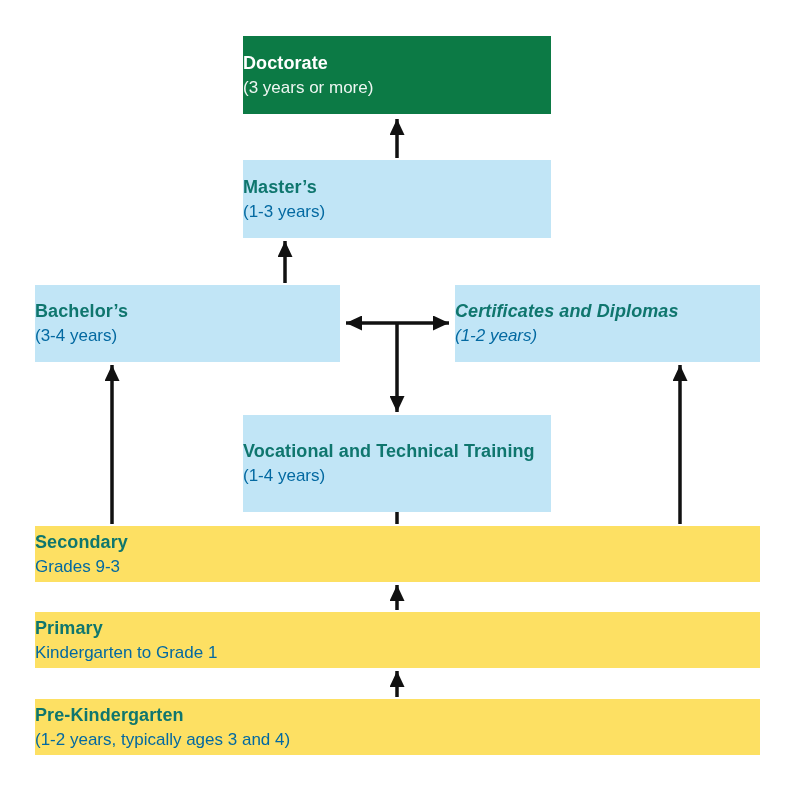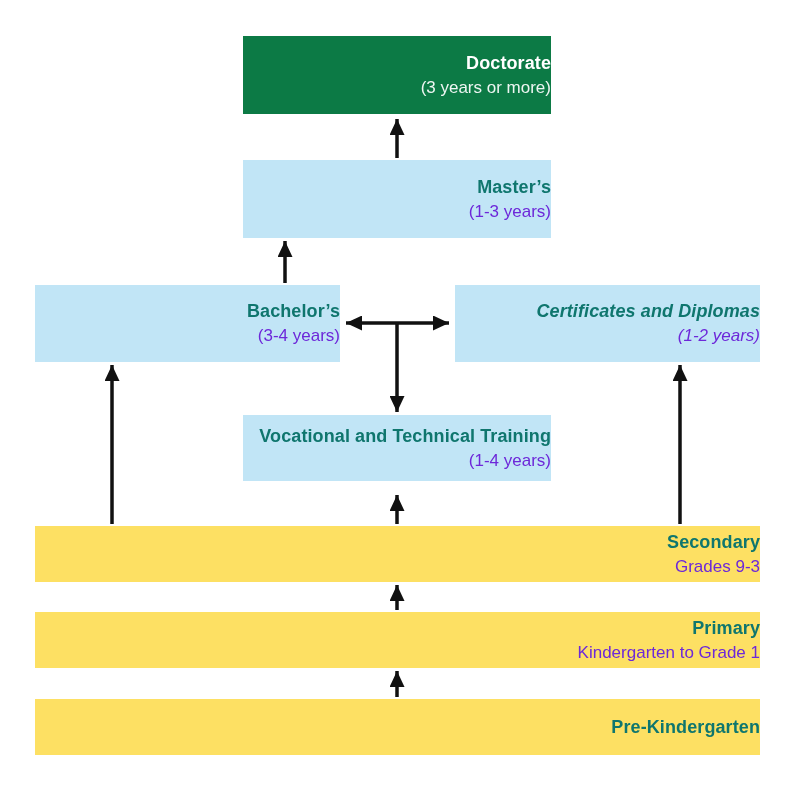--- a/index.html
+++ b/index.html
@@ -20,47 +20,47 @@
     left: 0;
     top: 0;
     width: 792px;
     height: 792px;
     pointer-events: none;
   }
   .box {
     position: absolute;
     display: flex;
     flex-direction: column;
-    align-items: flex-end;
+    align-items: flex-start;
     justify-content: center;
     text-align: center;
     line-height: 1.45;
   }
   .box .title {
     font-size: 18px;
     font-weight: 600;
     color: #0f766e;
     letter-spacing: 0.1px;
   }
   .box .subtitle {
     font-size: 17px;
     font-weight: 400;
-    color: #6d28d9;
+    color: #0369a1;
   }
   .green  { background: #0c7a45; }
   .blue   { background: #c1e5f6; }
   .yellow { background: #fde063; }
   .green .title    { color: #ffffff; }
   .green .subtitle { color: rgba(255,255,255,0.93); }
 
   .box-doctorate    { left: 243px; top:  36px; width: 308px; height: 78px; }
   .box-masters      { left: 243px; top: 160px; width: 308px; height: 78px; }
   .box-bachelors    { left:  35px; top: 285px; width: 305px; height: 77px; }
   .box-certificates { left: 455px; top: 285px; width: 305px; height: 77px; font-style: italic; }
-  .box-vocational   { left: 243px; top: 415px; width: 308px; height: 66px; }
+  .box-vocational   { left: 243px; top: 415px; width: 308px; height: 97px; }
   .box-secondary    { left:  35px; top: 526px; width: 725px; height: 56px; }
   .box-primary      { left:  35px; top: 612px; width: 725px; height: 56px; }
   .box-prek         { left:  35px; top: 699px; width: 725px; height: 56px; }
 </style>
 </head>
 <body>
 
 <div class="canvas">
 
   <svg class="arrow-layer" width="792" height="792" viewBox="0 0 792 792" xmlns="http://www.w3.org/2000/svg">
@@ -110,15 +110,16 @@
     <span class="subtitle">Grades 9-3</span>
   </div>
 
   <div class="box yellow box-primary">
     <span class="title">Primary</span>
     <span class="subtitle">Kindergarten to Grade 1</span>
   </div>
 
   <div class="box yellow box-prek">
     <span class="title">Pre-Kindergarten</span>
+    <span class="subtitle">(1-2 years, typically ages 3 and 4)</span>
   </div>
 
 </div>
 
 </body></html>

